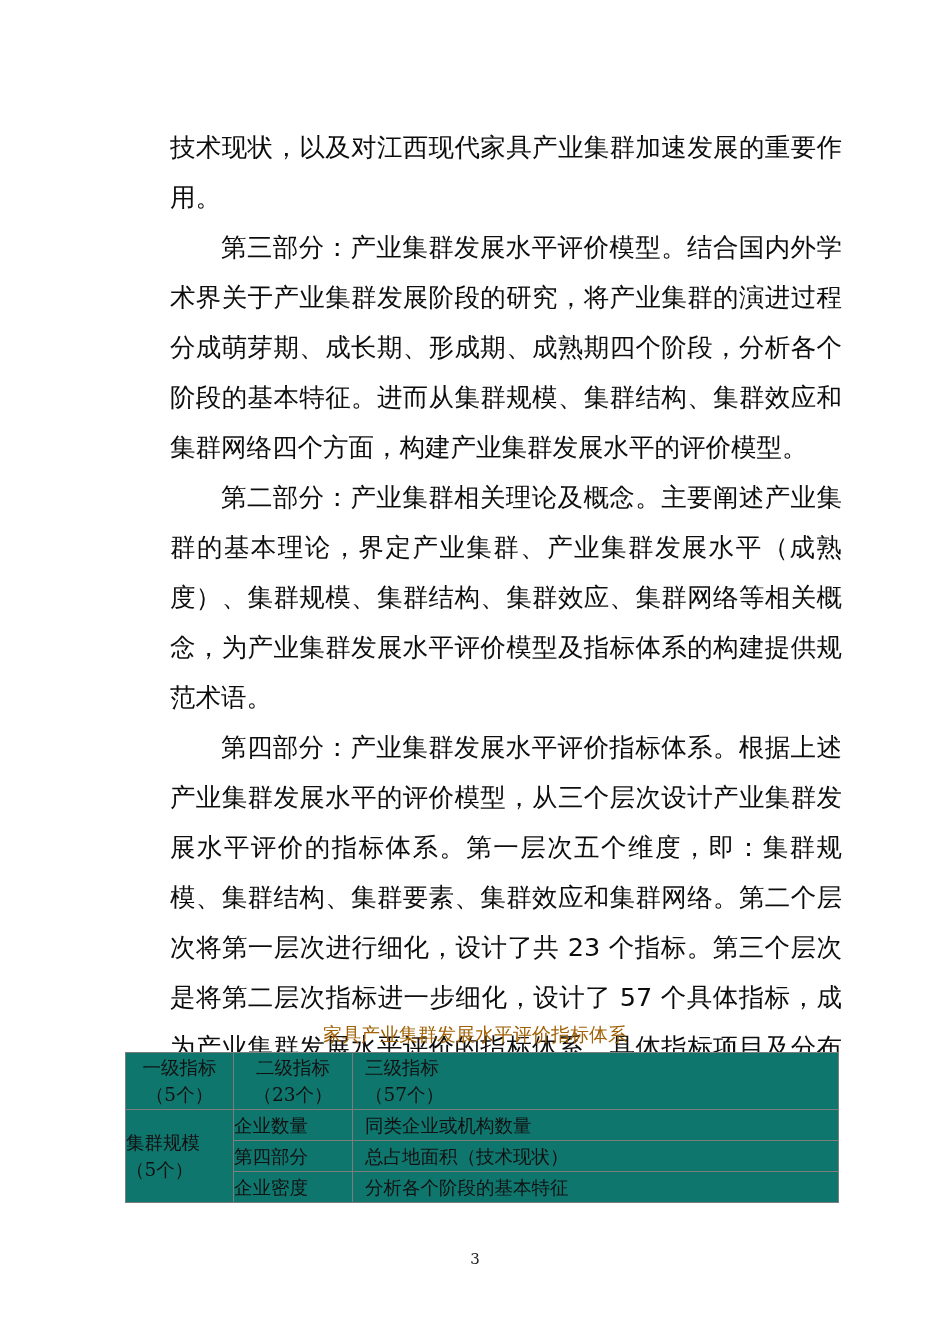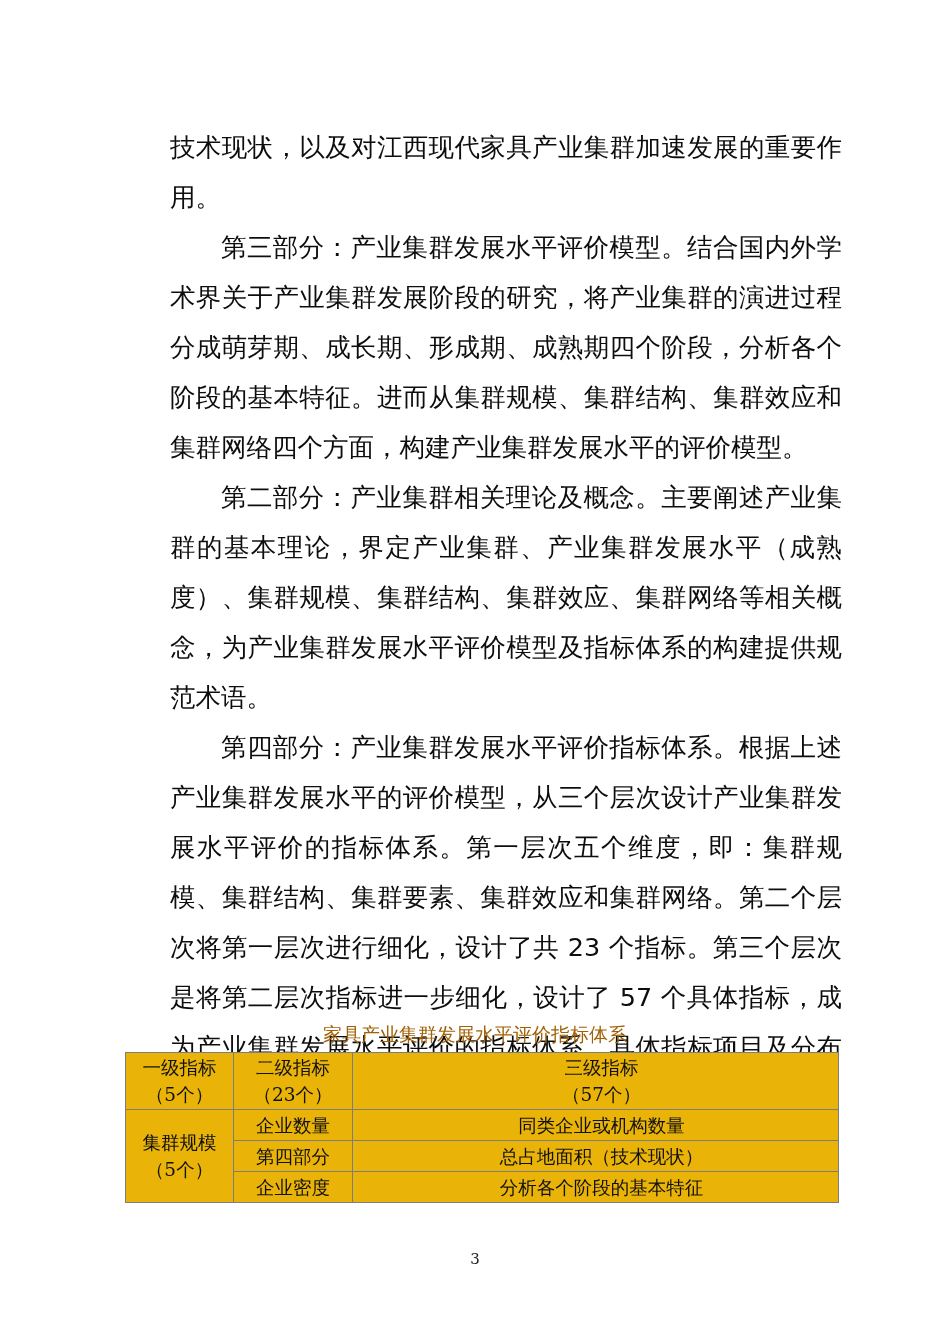--- a/index.html
+++ b/index.html
@@ -66,29 +66,29 @@
     table-layout: fixed;
     font-family: "DejaVu Serif", serif;
     color: #111111;
   }
   table.matrix td {
     border: 1px solid #7d7d7d;
     font-size: 18.5px;
     line-height: 27px;
     padding: 0;
     vertical-align: middle;
-    background: #eab308;
+    background: #0f766e;
   }
   .c1 { width: 107px; text-align: center; }
-  .c2 { width: 118px; text-align: center; }
-  .c3 { width: 473px; text-align: center; padding-left: 12px !important; }
+  .c2 { width: 118px; text-align: left; }
+  .c3 { width: 473px; text-align: left; padding-left: 12px !important; }
 
   td.head-cell { height: 56px; text-align: center; }
   td.body-cell { height: 30px; }
-  td.span-cell { text-align: center; }
+  td.span-cell { text-align: left; }
 
   .two-line { display: block; }
   .two-line span { display: block; }
 
   
   .page-number {
     position: absolute;
     left: 0;
     top: 1250px;
     width: 950px;

